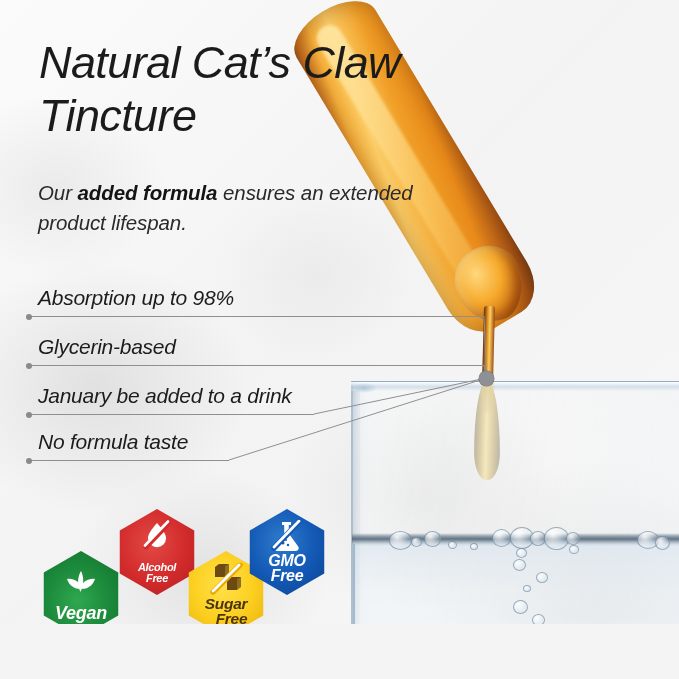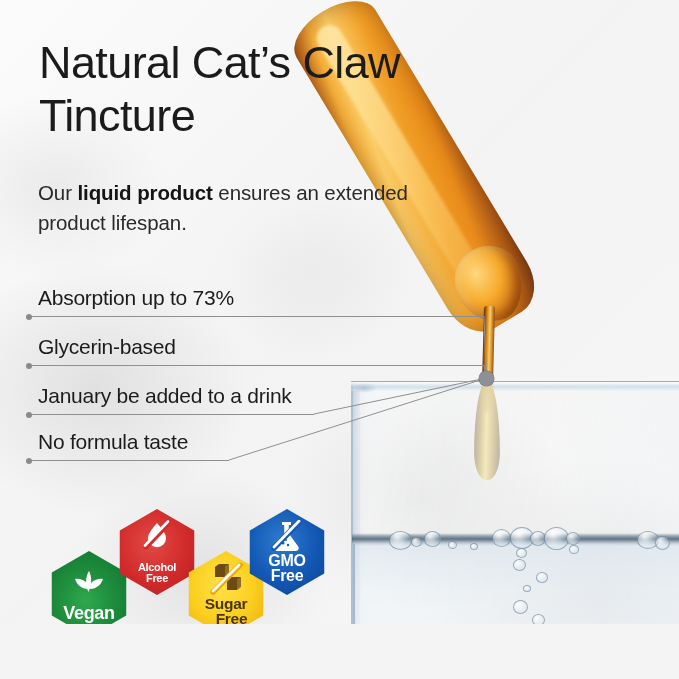--- a/index.html
+++ b/index.html
@@ -14,20 +14,21 @@
     width:679px;height:624px;
     background:
       radial-gradient(ellipse 220px 180px at 14% 62%, rgba(208,208,208,.55), rgba(208,208,208,0) 70%),
       radial-gradient(ellipse 180px 150px at 30% 92%, rgba(205,205,205,.45), rgba(205,205,205,0) 70%),
       radial-gradient(ellipse 200px 160px at 62% 80%, rgba(210,210,210,.40), rgba(210,210,210,0) 72%),
       radial-gradient(ellipse 160px 130px at 8% 30%, rgba(214,214,214,.40), rgba(214,214,214,0) 70%),
       radial-gradient(ellipse 240px 200px at 88% 96%, rgba(206,206,206,.38), rgba(206,206,206,0) 70%),
       radial-gradient(ellipse 140px 120px at 46% 44%, rgba(216,216,216,.30), rgba(216,216,216,0) 72%),
       linear-gradient(135deg,#fbfbfb 0%,#f3f3f3 48%,#f7f7f7 100%);
     overflow:hidden;
+    font-style:italic;
   }
 
   
   .photo{position:absolute;inset:0;pointer-events:none;}
 
   
   .glass{
     position:absolute;left:351px;top:381px;width:330px;height:300px;
     background:linear-gradient(100deg,
         rgba(196,214,228,.50) 0px, rgba(225,236,245,.30) 10px,
@@ -173,21 +174,21 @@
     clip-path:polygon(50% 0%,93.3% 25%,93.3% 75%,50% 100%,6.7% 75%,6.7% 25%);
     display:flex;flex-direction:column;align-items:center;justify-content:flex-end;
     filter:drop-shadow(0 2px 3px rgba(0,0,0,.30));
   }
   .hex .lbl{
     text-align:center;font-weight:700;line-height:.98;
     letter-spacing:-.3px;
   }
   .hex .glyph{position:absolute;left:0;right:0;display:flex;justify-content:center;}
 
-  .hex-vegan{left:46px;top:551px;
+  .hex-vegan{left:38px;top:551px;
     background:radial-gradient(ellipse at 46% 58%, #2fa84f 0%, #1d8b3c 45%, #0c6f2c 100%);}
   .hex-vegan .lbl{color:#fff;font-size:18px;padding-bottom:14px;}
   .hex-vegan .glyph{top:16px;}
 
   .hex-alcohol{left:114px;top:509px;
     background:radial-gradient(ellipse at 44% 40%, #e14a46 0%, #d32c2c 48%, #b01b20 100%);}
   .hex-alcohol .lbl{color:#fff;font-size:11px;padding-bottom:11px;}
   .hex-alcohol .glyph{top:11px;}
 
   .hex-sugar{left:183px;top:551px;
@@ -240,36 +241,36 @@
     <div class="drop-tail"></div>
 
     <div class="pipette"></div>
     <div class="pip-hi"></div>
     <div class="pip-bulb"></div>
     <div class="pip-neck"></div>
   </div>
 
   <div class="title">Natural Cat’s Claw Tincture</div>
 
-  <div class="subtitle"><span>Our </span><b>liquid product</b><span> ensures an extended product lifespan.</span></div>
+  <div class="subtitle"><span>Our </span><b>added formula</b><span> ensures an extended product lifespan.</span></div>
 
   <svg class="leaders" viewBox="0 0 679 679">
     <g stroke="#8f8f8f" stroke-width="1" fill="none">
       <line x1="484" y1="316" x2="486.5" y2="378"></line>
       <line x1="484" y1="365" x2="486.5" y2="378"></line>
       <line x1="314" y1="414" x2="486.5" y2="378"></line>
       <line x1="229" y1="460" x2="486.5" y2="378"></line>
     </g>
   </svg>
   <div class="hub"></div>
 
   <div class="features">
 
     <div class="feat" style="top:283px;">
-      <span class="ftext">Absorption up to 73%</span>
+      <span class="ftext">Absorption up to 98%</span>
       <span class="fline" style="width:455px;"></span>
       <span class="fdot"></span>
     </div>
 
     <div class="feat" style="top:332px;">
       <span class="ftext">Glycerin-based</span>
       <span class="fline" style="width:455px;"></span>
       <span class="fdot"></span>
     </div>
 

